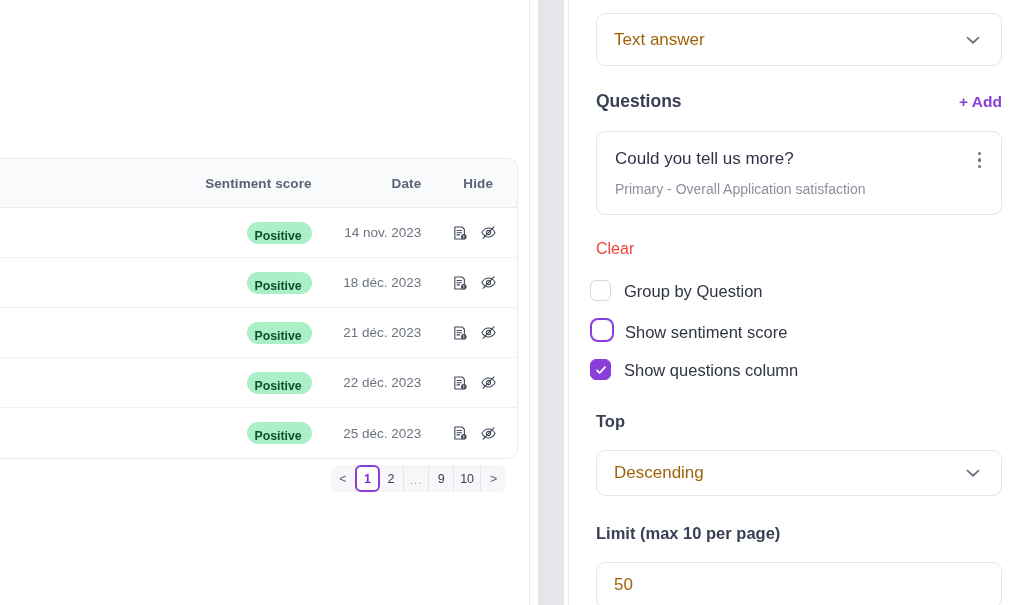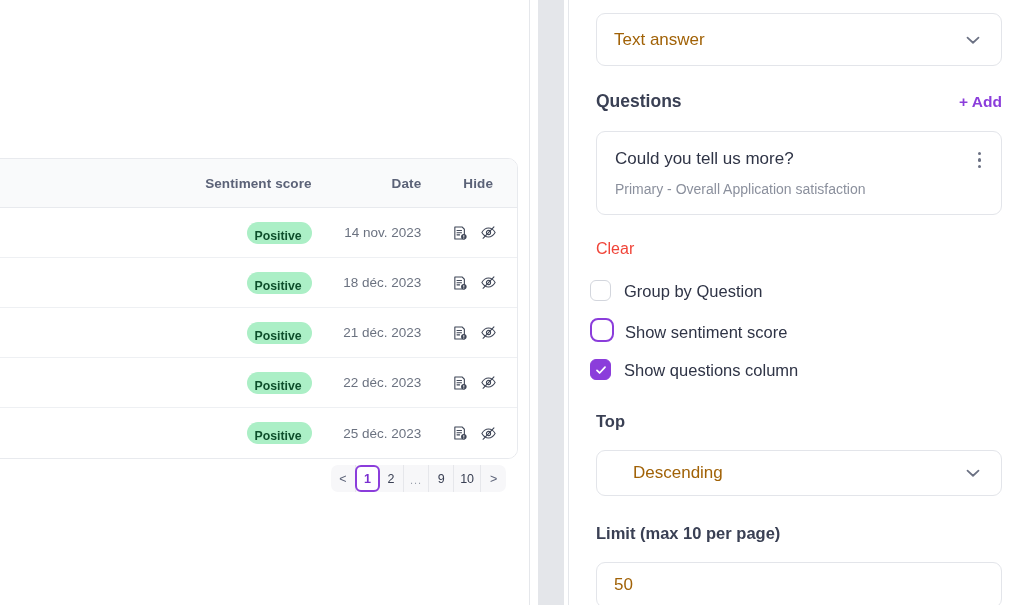--- a/index.html
+++ b/index.html
@@ -163,21 +163,21 @@
     color: #a16207;
     padding-left: 17px;
     flex: 1;
   }
   .chev {
     padding-right: 17px;
     display: flex; align-items: center;
   }
 
   #select-answer-type { top: 13px; height: 53px; }
-  #select-top         { top: 450px; height: 46px; padding-left: 19px; }
+  #select-top         { top: 450px; height: 46px; }
   #input-limit        { top: 562px; height: 46px; }
 
   .section-row {
     position: absolute;
     left: 27px; width: 406px;
     display: flex; align-items: baseline; justify-content: space-between;
   }
   #questions-row { top: 91px; }
   .section-title {
     font-size: 17.5px;

